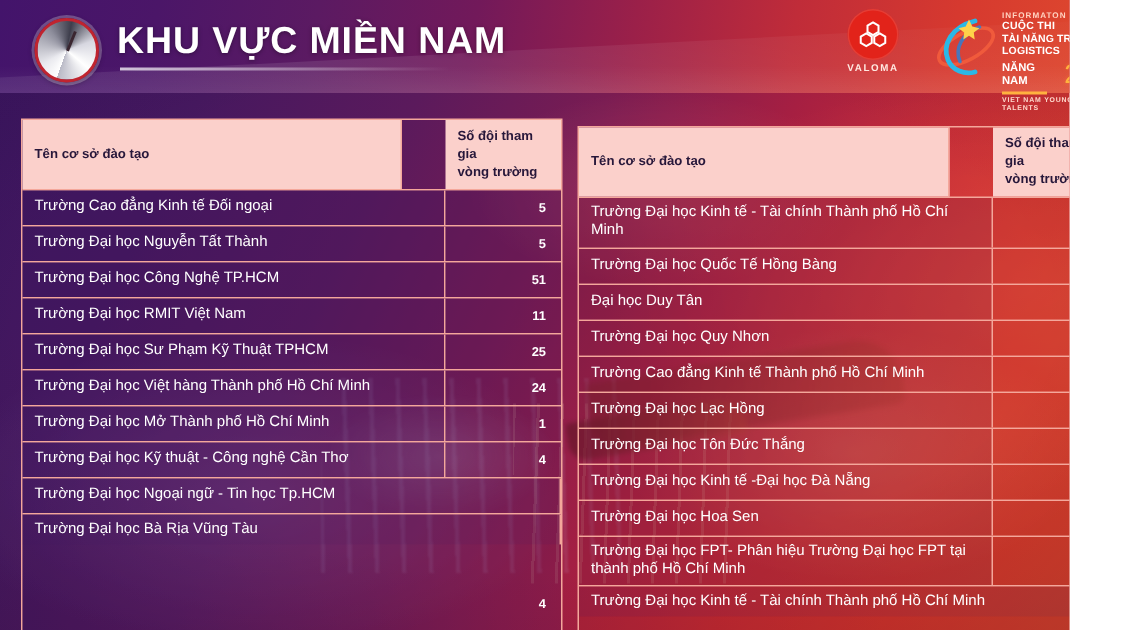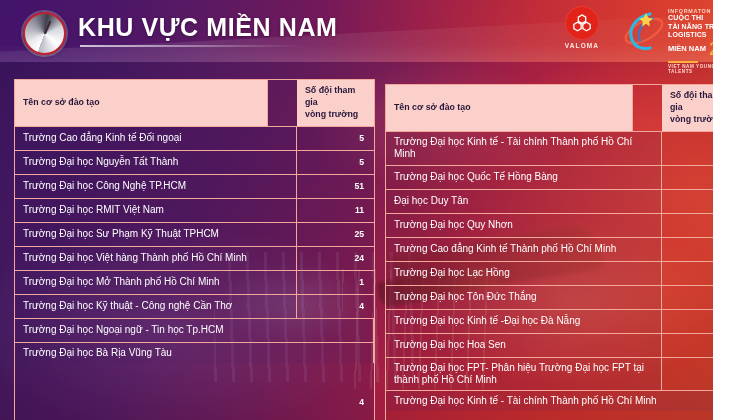--- a/index.html
+++ b/index.html
@@ -339,21 +339,21 @@
       <ellipse cx="24" cy="23" rx="20" ry="9" fill="none" stroke="#f05a3c" stroke-width="2.4" transform="rotate(-28 24 23)"></ellipse>
       <path d="M30 6 C14 10 8 22 12 32 C15 39 23 42 30 40" fill="none" stroke="#2bb8e6" stroke-width="3.2" stroke-linecap="round"></path>
       <path d="M33 10 C22 14 16 24 20 33" fill="none" stroke="#2f7fd1" stroke-width="2.4" stroke-linecap="round" opacity="0.85"></path>
       <path d="M26 5 L28.2 9.6 L33 10.8 L29.2 13.6 L29.8 18.4 L26 15.8 L22.2 18.4 L22.8 13.6 L19 10.8 L23.8 9.6 Z" fill="#ffd24a"></path>
     </svg>
     <div class="infoday-text">
       <div class="id-line1">INFORMATON DAY</div>
       <div class="id-line2">CUỘC THI</div>
       <div class="id-line3">TÀI NĂNG TRẺ LOGISTICS</div>
       <div class="id-line4">
-        <span>MIỀN NAM</span>
+        <span>NĂNG NAM</span>
         <span class="id-year">2025</span>
       </div>
       <div class="id-rule"></div>
       <div class="id-line5">VIET NAM YOUNG LOGISTICS TALENTS</div>
     </div>
   </div>
 
   <div class="table left">
     <div class="trow head">
       <div class="tcell-name">Tên cơ sở đào tạo</div>

